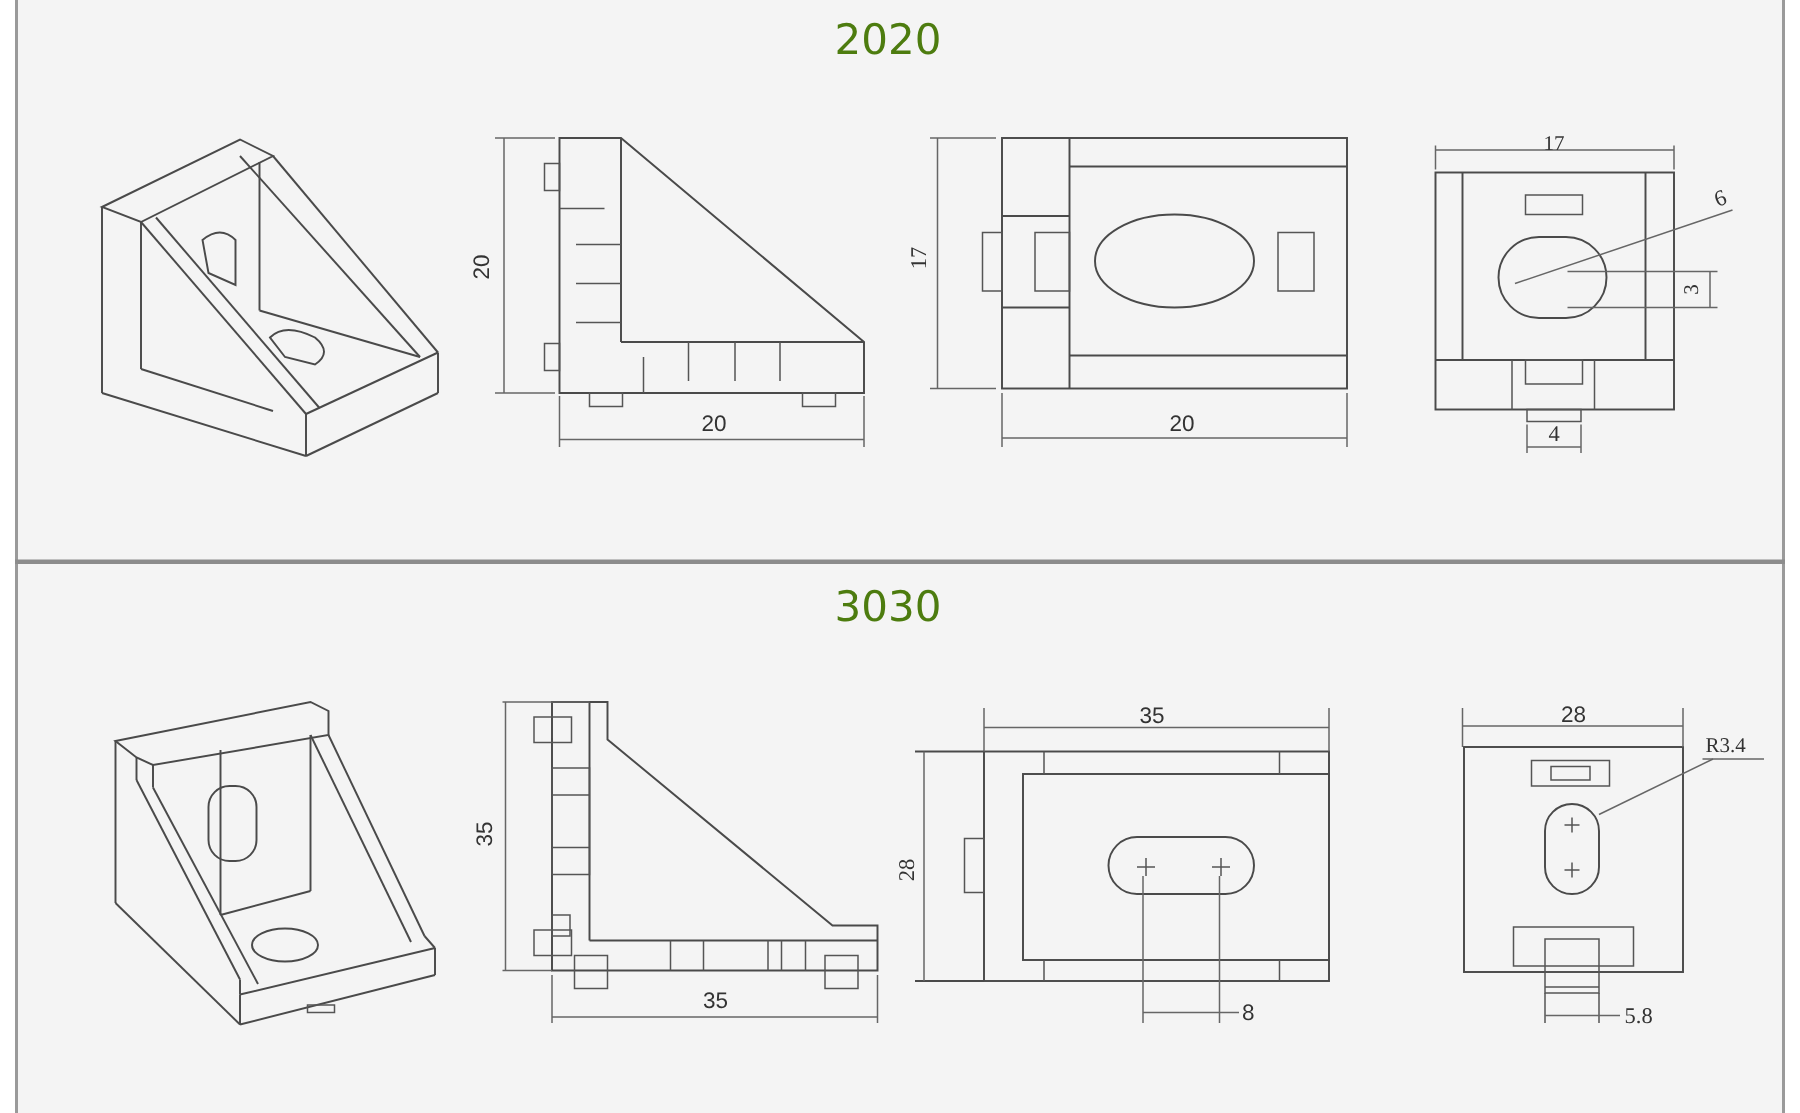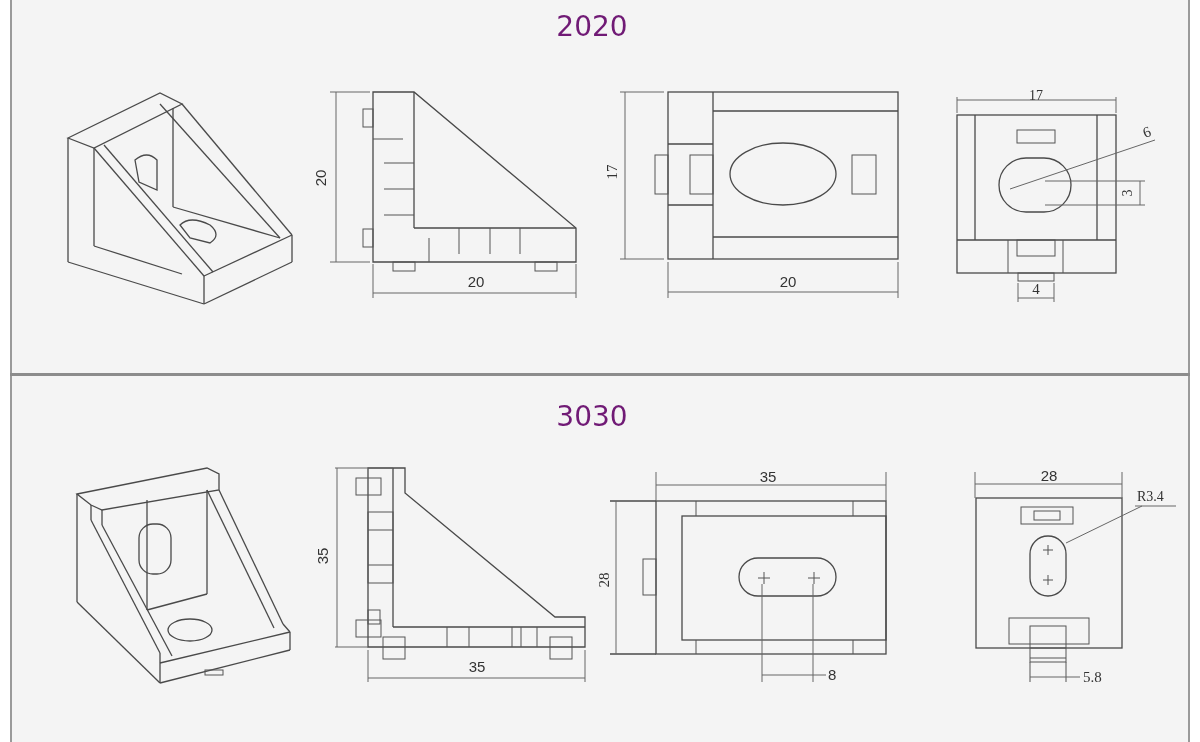--- a/index.html
+++ b/index.html
@@ -2,36 +2,36 @@
 <html><head>
 <meta charset="utf-8">
 <style>
   html, body { margin:0; padding:0; background:#ffffff; }
   body { width:1200px; height:742px; position:relative; overflow:hidden;
          font-family:"Liberation Sans", sans-serif; }
   .frame { position:absolute; left:10px; top:0; width:1180px; height:742px;
            background:#f4f4f4; border-left:2px solid #9a9a9a; border-right:2px solid #9a9a9a; box-sizing:border-box; }
   .divider { position:absolute; left:10px; top:373px; width:1180px; height:3px; background:#8c8c8c; }
   .title { position:absolute; width:200px; text-align:center; font-family:"DejaVu Sans", sans-serif;
-           font-size:28px; color:#701a75; }
+           font-size:28px; color:#4d7c0f; }
   svg.drawing { position:absolute; left:0; top:0; width:1200px; height:742px; }
   svg .l { stroke:#4a4a4a; stroke-width:1.3; fill:none; }
   svg .t { stroke:#555; stroke-width:1; fill:none; }
   svg .dim { stroke:#666; stroke-width:1; fill:none; }
   svg text { font-family:"Liberation Serif", serif; fill:#333; }
   svg text.sans { font-family:"Liberation Sans", sans-serif; }
 </style>
 </head>
 <body>
 
 <div class="frame"></div>
 <div class="divider"></div>
 
 <div class="title" style="left:492px;top:10px;">2020</div>
-<div class="title" style="left:492px;top:388px;margin-top:12px;">3030</div>
+<div class="title" style="left:492px;top:388px;">3030</div>
 
 <svg class="drawing" viewBox="0 0 1200 742">
 
   <g>
     <polygon class="l" points="68,138 160,93 182,104 94,148"></polygon>
     <line class="l" x1="68" y1="138" x2="68" y2="262"></line>
     <line class="l" x1="68" y1="262" x2="204" y2="304"></line>
     <line class="l" x1="204" y1="304" x2="204" y2="276"></line>
     <line class="l" x1="204" y1="304" x2="292" y2="262"></line>
     <line class="l" x1="292" y1="262" x2="292" y2="235"></line>

